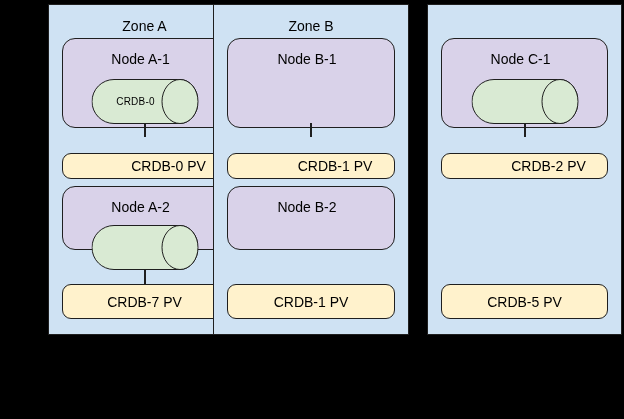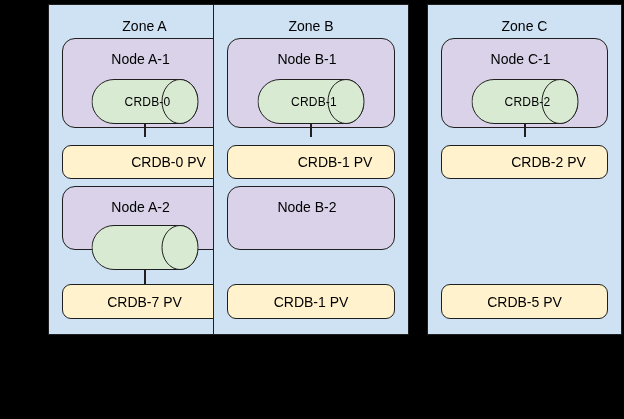--- a/index.html
+++ b/index.html
@@ -38,40 +38,40 @@
     text-align: center; font-size: 14px; line-height: 16px;
   }
   .cylinder {
     position: absolute; left: 50%; transform: translateX(-50%);
     width: 107px; height: 45px;
   }
   .node-row1 .cylinder { top: 40px; }
   .node-row2 .cylinder { top: 38px; }
   .cylinder svg { position: absolute; left: 0; top: 0; display: block; }
   .cyl-label {
-    position: absolute; left: 12px; top: 0; width: 89px; height: 45px;
+    position: absolute; left: 0; top: 0; width: 89px; height: 45px;
     display: flex; align-items: center; justify-content: center;
-    font-size: 12px; letter-spacing: 0.2px;
+    font-size: 10px; letter-spacing: 0.2px;
   }
   .connector {
     position: absolute; left: 50%; transform: translateX(-50%);
     width: 2px; background: #1f1f1f;
   }
   .connector-row1 { top: 118px; height: 14px; }
   .connector-row2 { top: 264px; height: 15px; }
   .pv {
     position: absolute; left: 13px; right: 13px;
     background: #fff2cc;
     border: 1px solid #1f1f1f;
     border-radius: 9px;
     box-sizing: border-box;
     display: flex; align-items: center; justify-content: center;
     font-size: 14px;
   }
-  .pv-row1 { top: 140px; height: 34px; padding-left: 48px; }
+  .pv-row1 { top: 148px; height: 26px; padding-left: 48px; }
   .pv-row2 { top: 279px; height: 35px; }
 </style>
 </head>
 <body>
 
 <div>
 
   <section class="zone zone-a">
     <div class="zone-title">Zone A</div>
 
@@ -99,48 +99,39 @@
     </div>
     <div class="connector connector-row2"></div>
     <div class="pv pv-row2">CRDB-7 PV</div>
   </section>
 
   <section class="zone zone-b">
     <div class="zone-title">Zone B</div>
 
     <div class="node node-row1">
       <div class="node-title">Node B-1</div>
-      <div class="cylinder">
-        <svg width="107" height="45" viewBox="0 0 107 45">
-          <path d="M22.5 0.5 H88.5 A18 22 0 0 1 88.5 44.5 H22.5 A22 22 0 0 1 22.5 0.5 Z" fill="#d9ead3" stroke="#1f1f1f" stroke-width="1"></path>
-          <ellipse cx="88.5" cy="22.5" rx="18" ry="22" fill="#d9ead3" stroke="#1f1f1f" stroke-width="1"></ellipse>
-        </svg>
-        <span class="cyl-label">CRDB-1</span>
-      </div>
     </div>
     <div class="connector connector-row1"></div>
     <div class="pv pv-row1">CRDB-1 PV</div>
 
     <div class="node node-row2">
       <div class="node-title">Node B-2</div>
     </div>
     <div class="pv pv-row2">CRDB-1 PV</div>
   </section>
 
   <section class="zone zone-c">
-    <div class="zone-title">Zone C</div>
 
     <div class="node node-row1">
       <div class="node-title">Node C-1</div>
       <div class="cylinder">
         <svg width="107" height="45" viewBox="0 0 107 45">
           <path d="M22.5 0.5 H88.5 A18 22 0 0 1 88.5 44.5 H22.5 A22 22 0 0 1 22.5 0.5 Z" fill="#d9ead3" stroke="#1f1f1f" stroke-width="1"></path>
           <ellipse cx="88.5" cy="22.5" rx="18" ry="22" fill="#d9ead3" stroke="#1f1f1f" stroke-width="1"></ellipse>
         </svg>
-        <span class="cyl-label">CRDB-2</span>
       </div>
     </div>
     <div class="connector connector-row1"></div>
     <div class="pv pv-row1">CRDB-2 PV</div>
 
     <div class="pv pv-row2">CRDB-5 PV</div>
   </section>
 
 </div>
 

